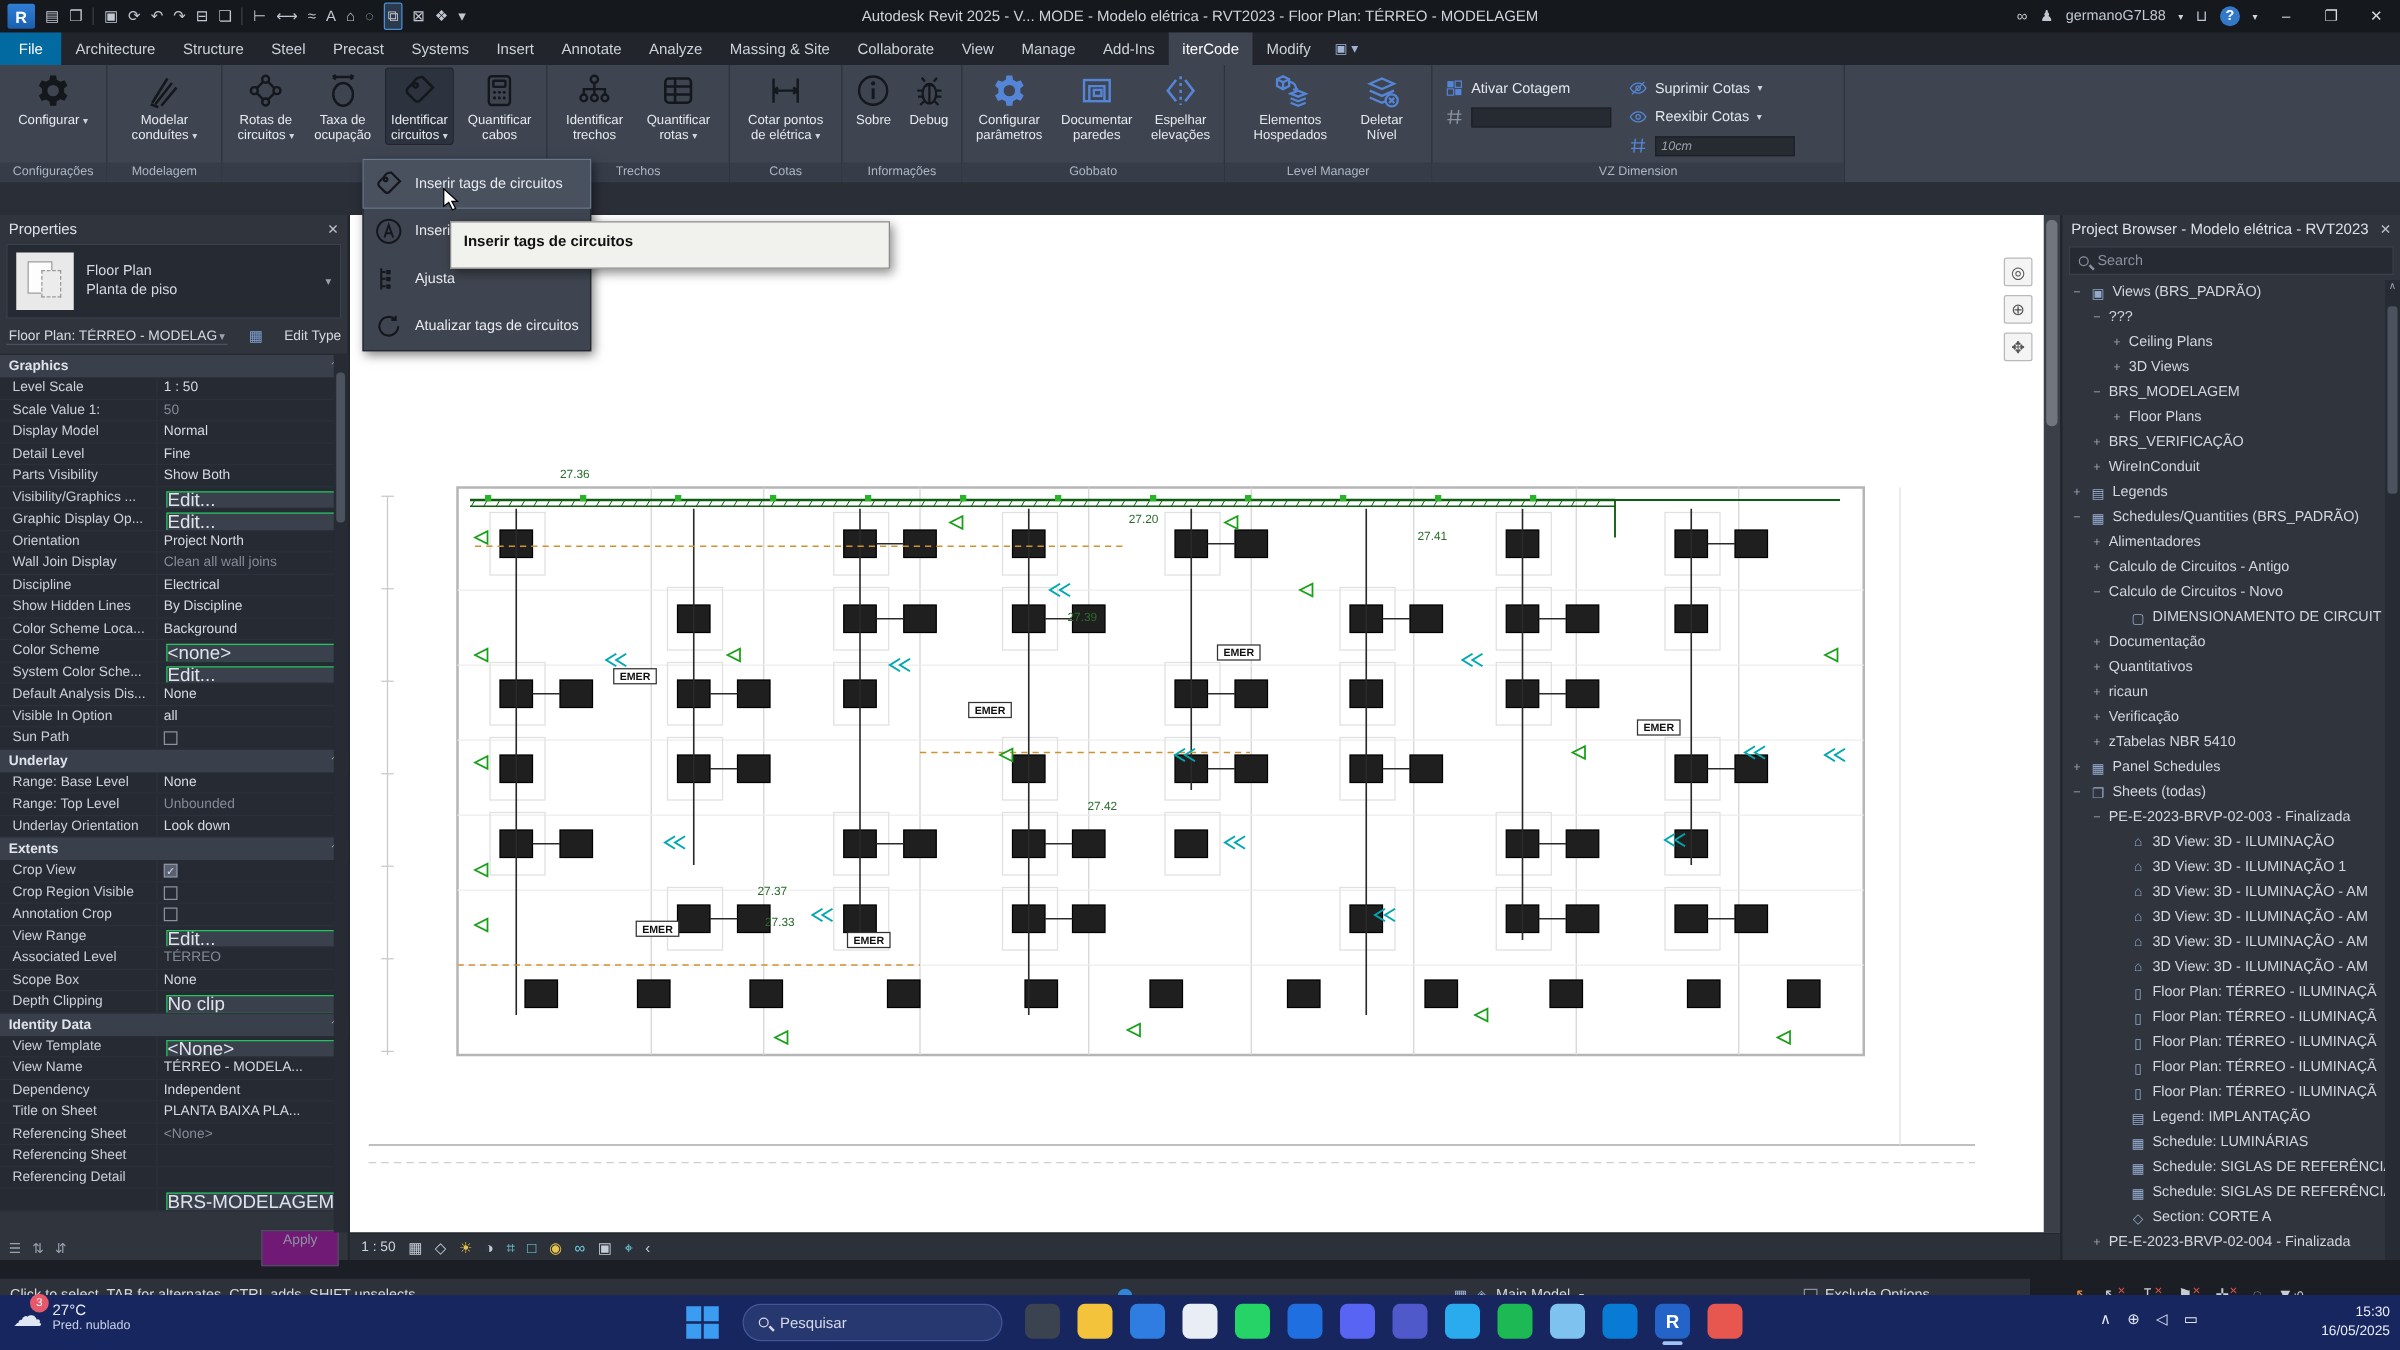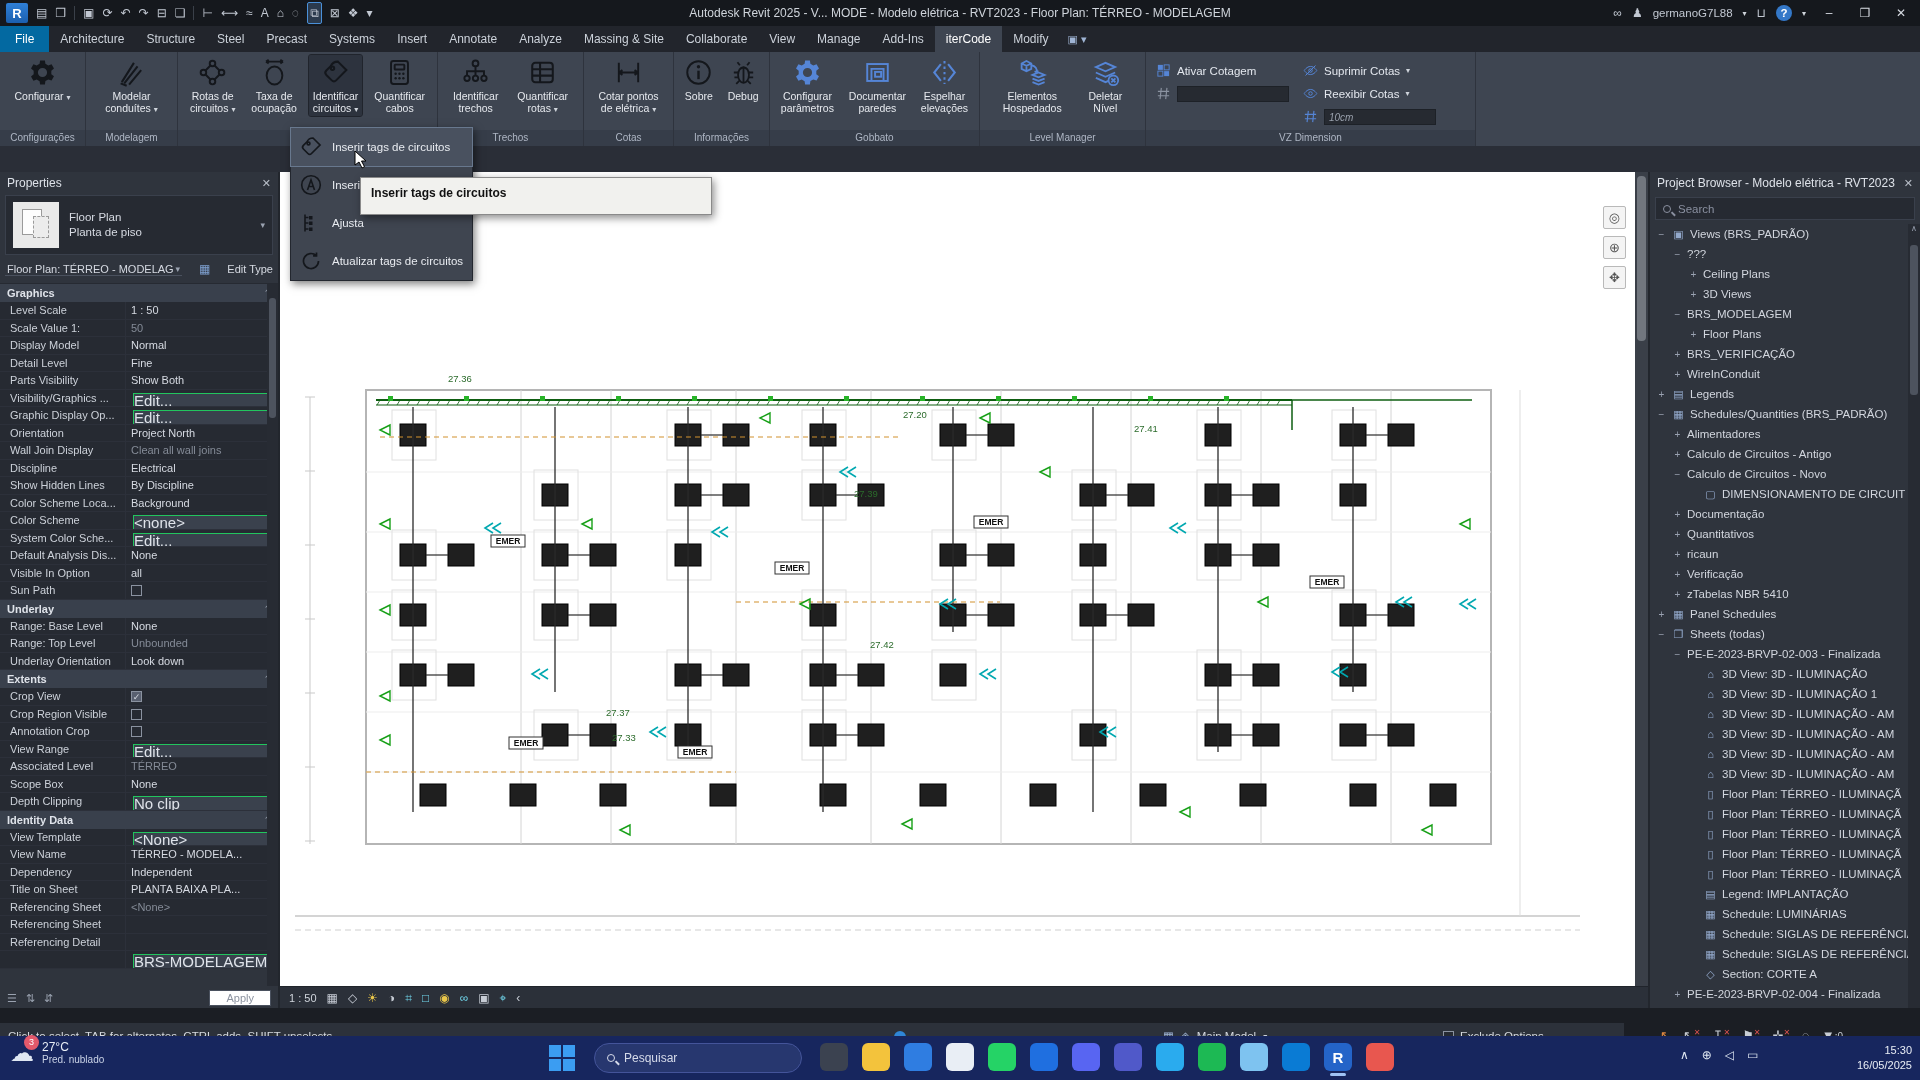--- a/index.html
+++ b/index.html
@@ -57,21 +57,21 @@
   .phead{height:18px;background:#39404c;font-weight:bold;font-size:11px;color:#dfe3ea;padding:0 7px;display:flex;align-items:center}
   .chev{margin-left:auto;color:#9aa2b0;font-weight:normal;font-size:9px}
   .prow{display:flex;height:17.5px;background:#262a32;border-bottom:1px solid #2c303a;font-size:11px;align-items:stretch}
   .pl{width:126px;padding:2px 4px 0 10px;color:#ccd1d9;overflow:hidden;white-space:nowrap;border-right:1px solid #2c303a}
   .pv{flex:1;padding:2px 5px 0;color:#d6dae2;overflow:hidden;white-space:nowrap;display:flex;align-items:flex-start}
   .pv.g{color:#848b97}
   .pvb{flex:1;margin:1px 2px;background:#3a414d;border:1px solid #22c55e;text-align:left;color:#dfe3ea;overflow:hidden;font-size:15px;line-height:13px}
   .cb{width:11px;height:11px;border:1px solid #8a92a0;background:#262a32;display:inline-block;margin-top:1px}
   .cb.ck{background:#596070;color:#d7dbe2;font-size:9px;line-height:11px;text-align:center}
   .pfoot{height:20px;display:flex;align-items:center;padding:0 7px;gap:9px;color:#9aa2b0;background:#2f343d}
-  .applyb{margin-left:auto;border:1px solid #4a515e;padding:0 16px;color:#8c93a0;background:#ffffff;height:16px;line-height:15px;font-size:11px}
+  .applyb{margin-left:auto;border:1px solid #4a515e;padding:0 16px;color:#8c93a0;background:#701a75;height:29px;line-height:15px;font-size:11px}
   .pscroll{position:absolute;right:0;top:112px;bottom:22px;width:11px;background:#272b33}
   .pscroll .th{margin:14px 2px;height:120px;background:#4d535e;border-radius:3px}
   
   #canvasWrap{flex:1;position:relative;background:#fff;margin:0 2px;overflow:hidden}
   #navbar{position:absolute;right:22px;top:34px;display:flex;flex-direction:column;gap:7px}
   .navb{width:23px;height:23px;background:#f4f4f4;border:1px solid #b9b9b9;border-radius:2px;color:#555;font-size:13px;text-align:center;line-height:21px}
   #vscroll{position:absolute;right:0;top:0;bottom:22px;width:13px;background:#3a3f48}
   #vscroll .th{margin:4px 2px;height:165px;background:#71767e;border-radius:4px}
   #vcb{position:absolute;left:0;right:0;bottom:0;height:22px;background:#2b3039;border-top:1px solid #20242b;display:flex;align-items:center;gap:10px;padding:0 9px;color:#cfd4db;font-size:11px}
   .vci{font-size:12px;color:#c6cbd4}.vci.y{color:#e8c54a}.vci.c{color:#6fd3e8}

